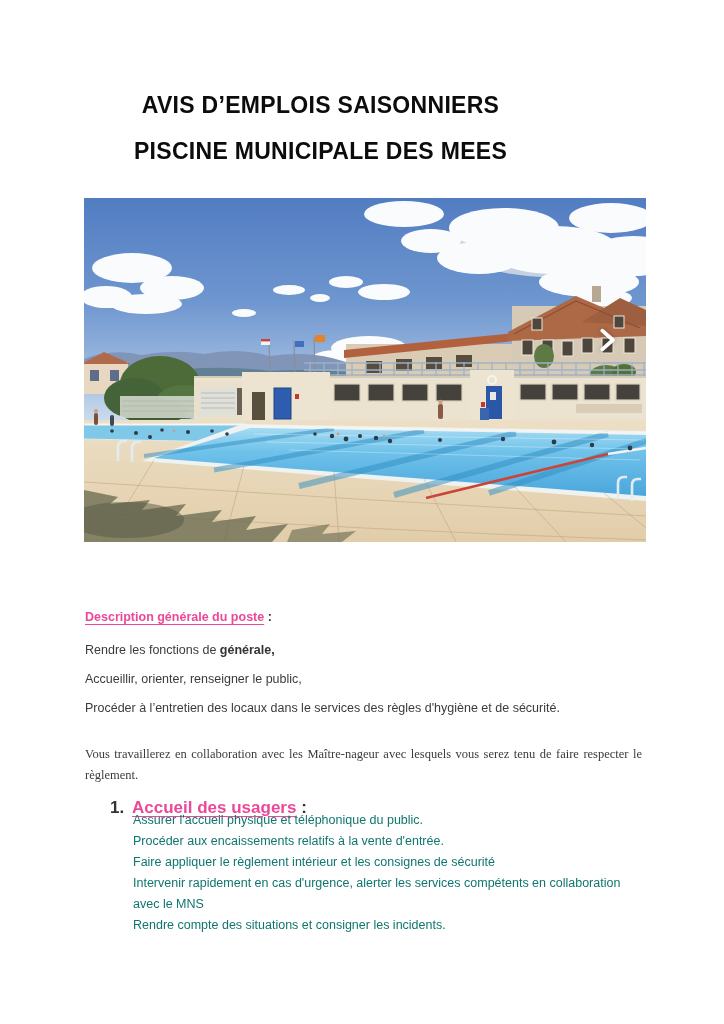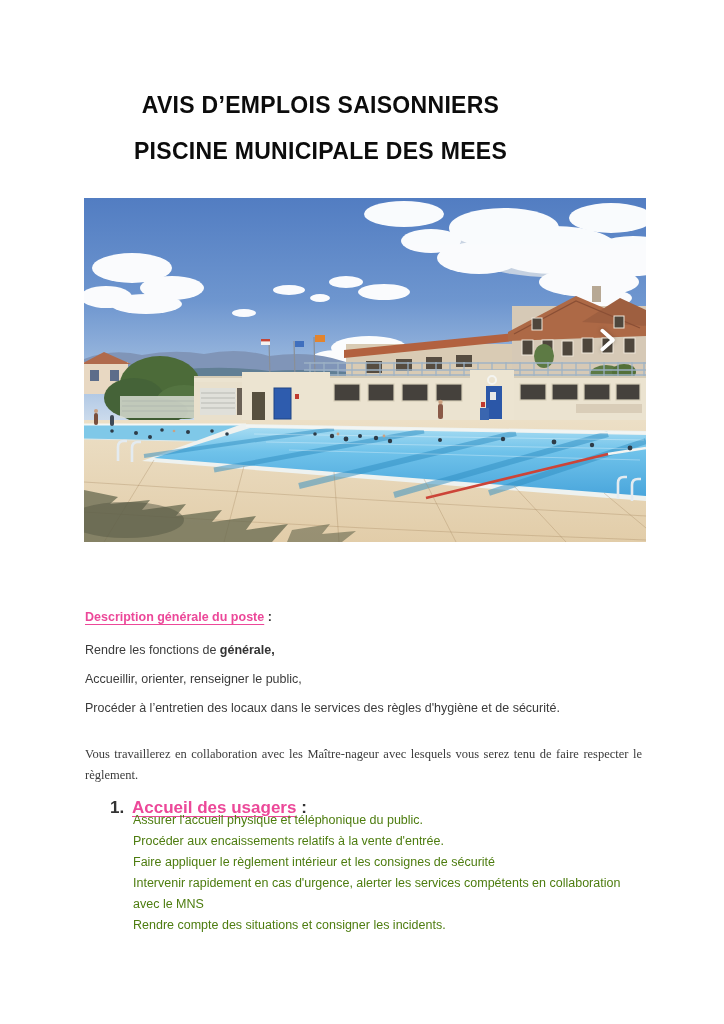--- a/index.html
+++ b/index.html
@@ -35,21 +35,21 @@
     font-weight:700; color:#ec4899;
     text-decoration:underline; text-underline-offset:2.5px;
     text-decoration-thickness:1.2px;
   }
   .hb { font-weight:700; color:#333333; }
   .collab { line-height:21px; text-align:justify;font-family:Liberation Serif, serif; }
   .list-head { position:absolute; left:110px; font-size:17px; color:#333; }
   .list-head .num { display:inline-block; width:22px; font-weight:700; }
   .items {
     position:absolute; left:133px; width:509px;
-    font-size:12.5px; line-height:21px; color:#4d7c0f;
+    font-size:12.5px; line-height:21px; color:#0f766e;
   }
 </style>
 </head>
 <body>
 
 <div class="page">
 
   <div class="title t1">AVIS D’EMPLOIS SAISONNIERS</div>
   <div class="title t2">PISCINE MUNICIPALE DES MEES</div>
 

